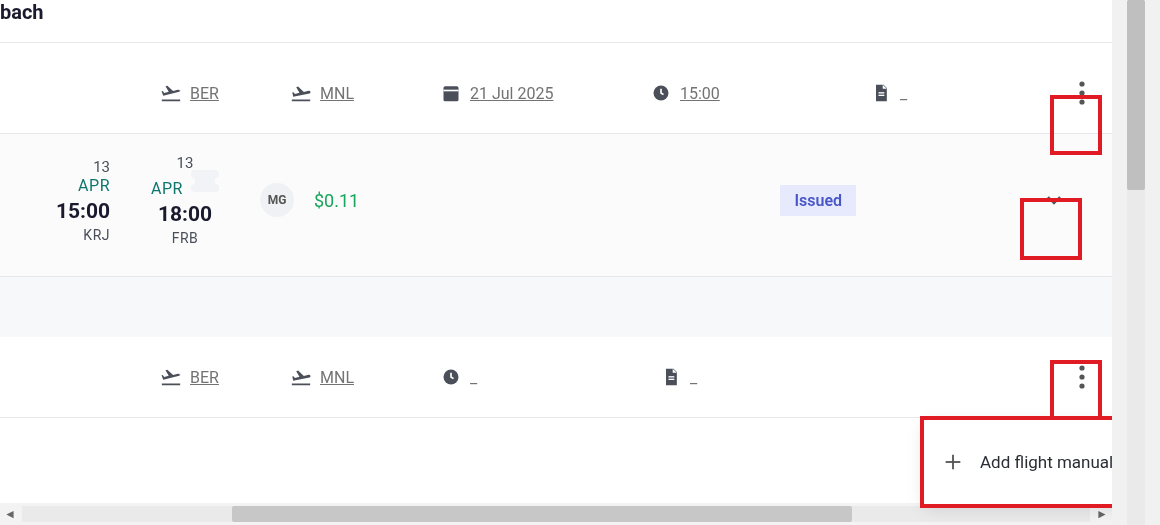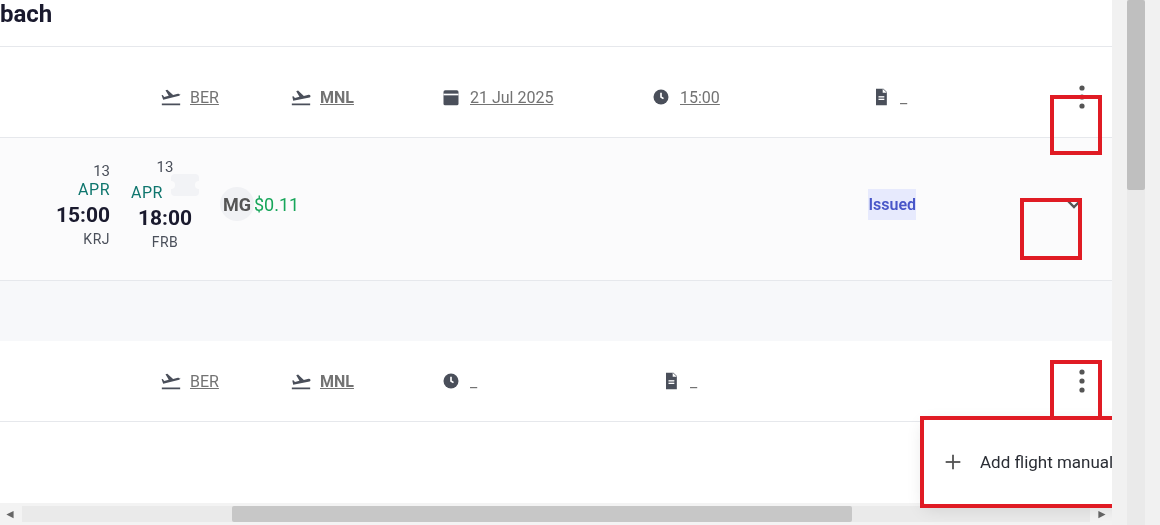--- a/index.html
+++ b/index.html
@@ -39,21 +39,21 @@
   .outer-scroll .thumb {
     position: absolute;
     left: 0; top: 0;
     width: 100%;
     height: 190px;
     background: #bfbfbf;
     border-radius: 2px;
   }
   .header-frag {
     padding: 0 0 18px 0;
-    font-size: 24px;
+    font-size: 20px;
     font-weight: 700;
     color: #1a1a2e;
   }
   .divider {
     height: 1px;
     background: #e6e8ec;
     width: 100%;
   }
   .row {
     display: flex;
@@ -107,20 +107,21 @@
   .redbox.k1 { right: 10px; top: 95px; width: 52px; height: 60px; }
   .redbox.cv { right: 30px; top: 198px; width: 62px; height: 62px; }
   .redbox.k2 { right: 10px; top: 360px; width: 52px; height: 60px; }
   .redbox.menu { left: 920px; top: 416px; width: 228px; height: 92px; }
 
   
   .detail {
     display: flex;
     align-items: center;
     padding: 20px 10px 30px 0;
+    gap: 20px;
     background: #fbfbfc;
   }
   .leg-col {
     text-align: right;
     width: 110px;
     flex-shrink: 0;
   }
   .leg-col.center { text-align: center; }
   .leg-date { font-size: 15px; color: #4a4f5a; }
   .leg-month { font-size: 16px; color: #0f766e; letter-spacing: 0.5px; }
@@ -151,30 +152,30 @@
     background:#fbfbfc;
     top:7px;
   }
   .ticket-icon::before{ left:-4px; }
   .ticket-icon::after{ right:-4px; }
   .carrier-badge {
     width: 34px; height: 34px;
     border-radius: 50%;
     background: #f0f1f4;
     display:flex;align-items:center;justify-content:center;
-    font-weight:700;color:#555;font-size:18px;
+    font-weight:700;color:#555;font-size:12px;
     flex-shrink:0;
   }
   .price { color: #17a65a; font-weight:400; font-size:18px; }
   .status {
     background:#e7eafd;
     color:#4856c8;
     font-size:16px;
     font-weight:600;
-    padding:6px 0;
+    padding:6px 14px;
     border-radius:0;
   }
   .chev svg { width:24px; height:24px; stroke:#555; }
   
   .addmenu {
     position: absolute;
     left: 924px;
     top: 420px;
     width: 220px;
     height: 84px;
@@ -210,21 +211,21 @@
   .hscroll .htrack {
     flex:1;height:16px;background:#eaeaea;position:relative;margin:0 2px;
   }
   .hscroll .hthumb{
     position:absolute;left:210px;top:0;height:100%;width:620px;background:#c7c7c7;border-radius:2px;
   }
   .gap-block { height: 60px; background:#f7f8fa; }
   
   .c-seg  { width: 10px; }
   .c-dep  { margin-left: 150px; width: 90px; }
-  .c-arr  { margin-left: 40px; width: 100px; font-weight: bold; }
+  .c-arr  { margin-left: 40px; width: 100px; }
   .c-date { margin-left: 50px; width: 160px; }
   .c-time { margin-left: 50px; width: 110px; }
   .c-doc  { margin-left: 110px; width: 60px; }
 </style>
 </head>
 <body>
 
 <div class="page">
   <div class="header-frag">bach</div>
   <div class="divider"></div>

